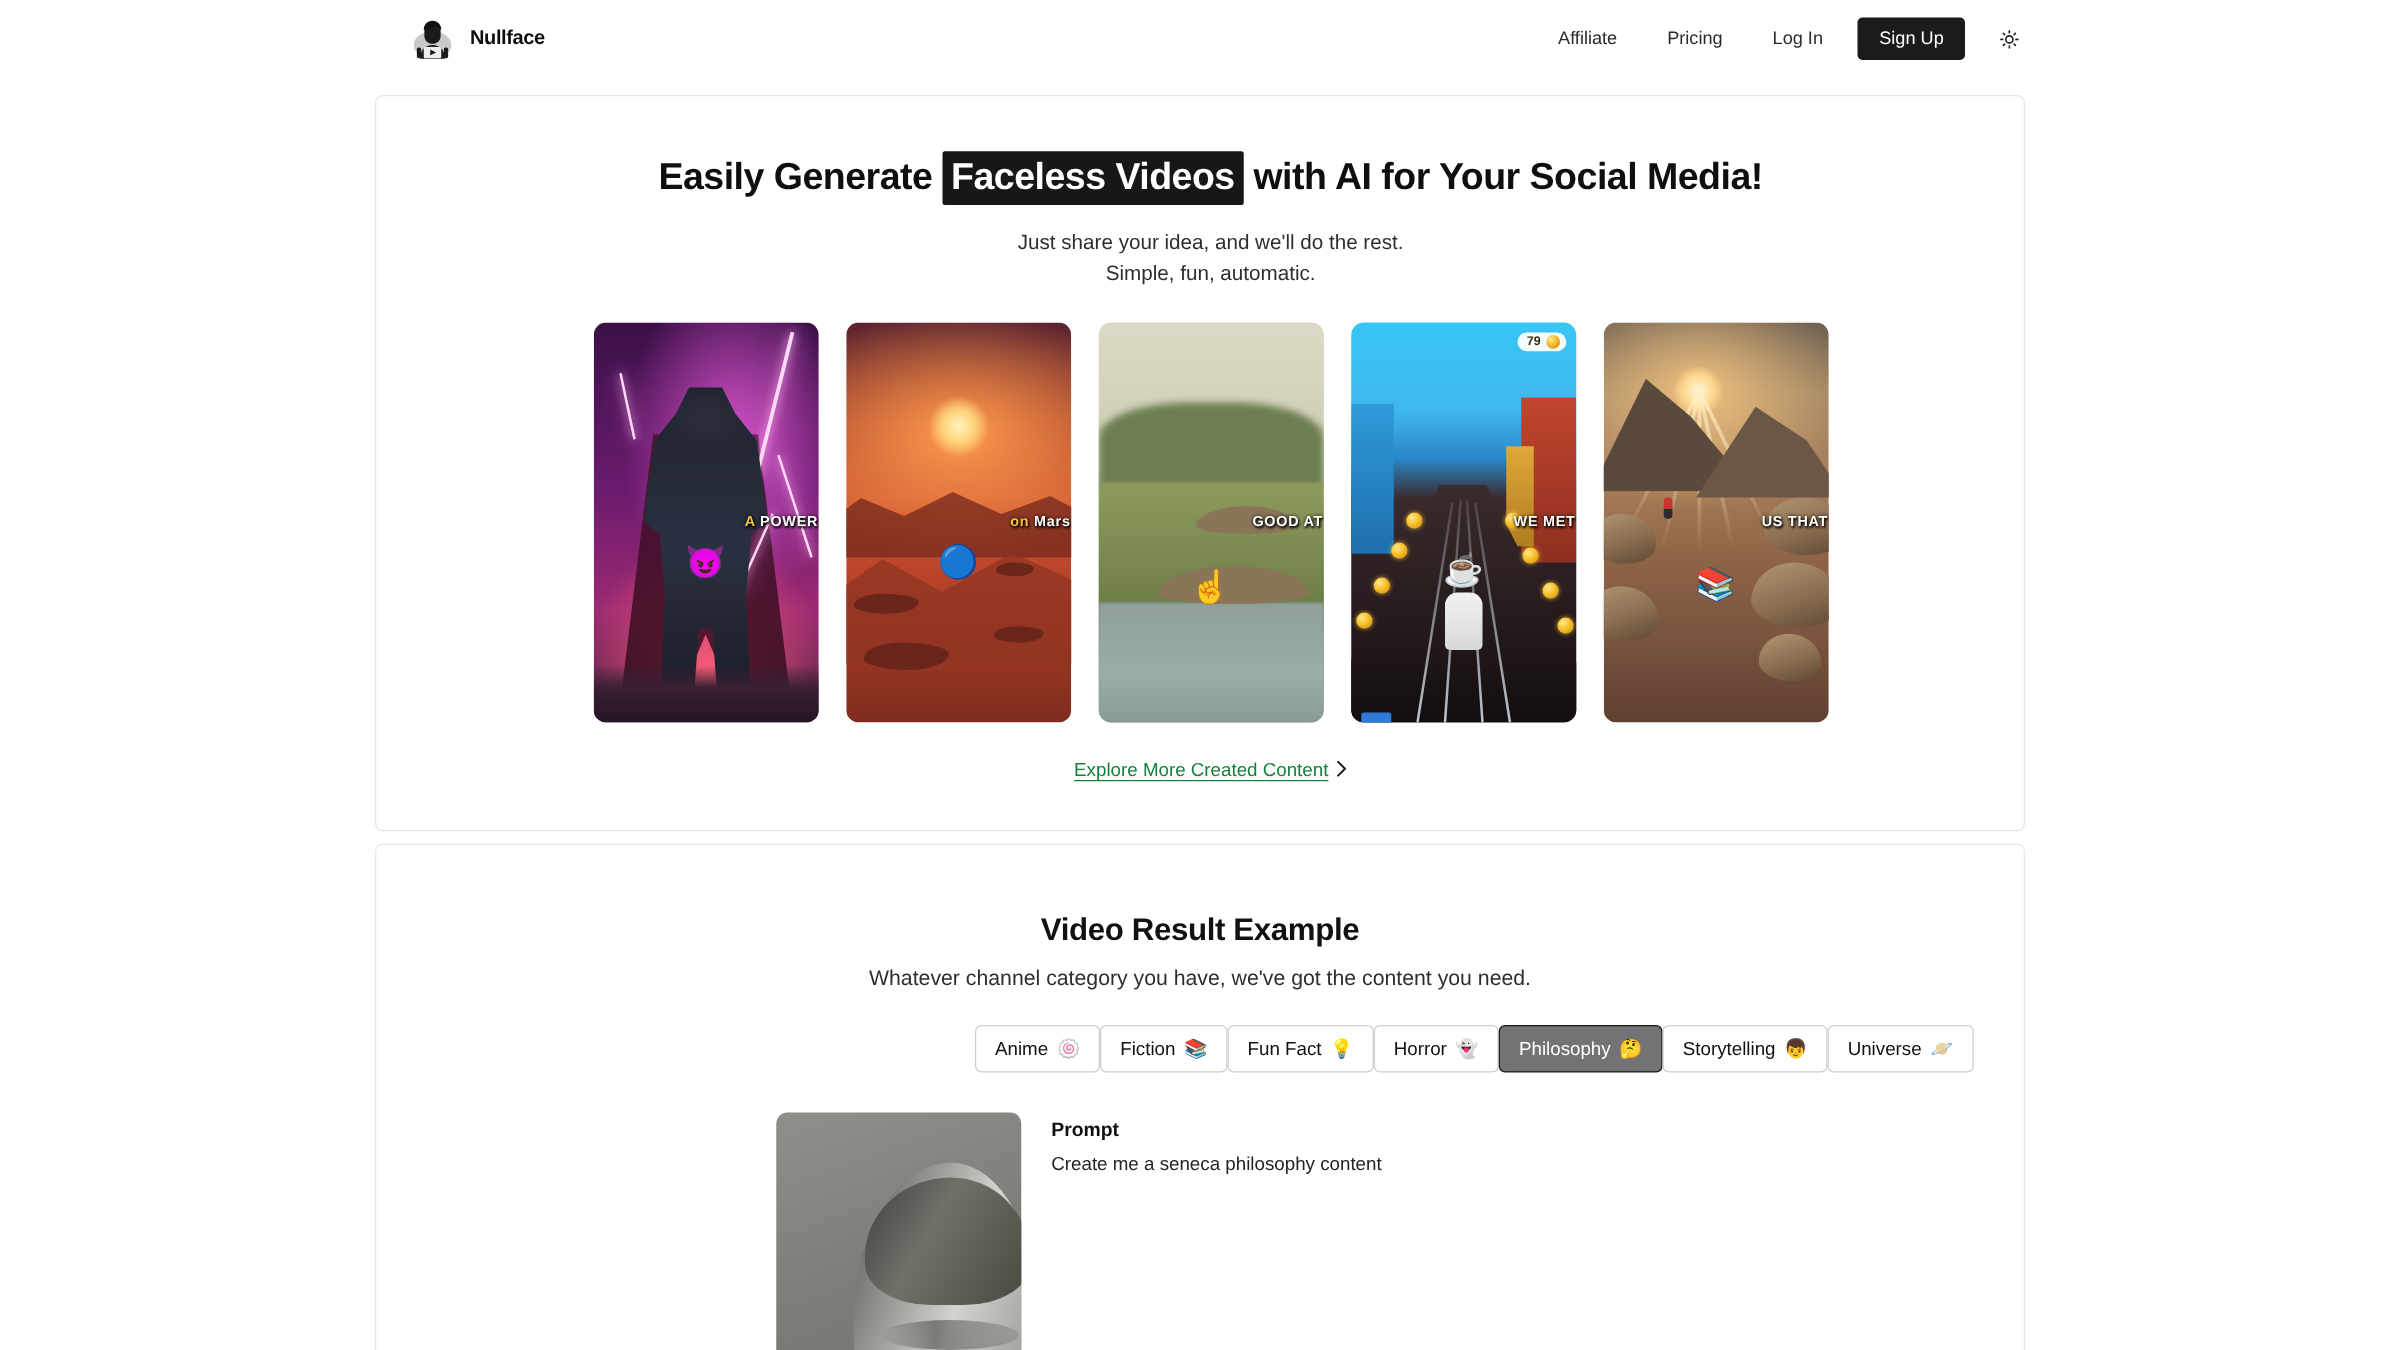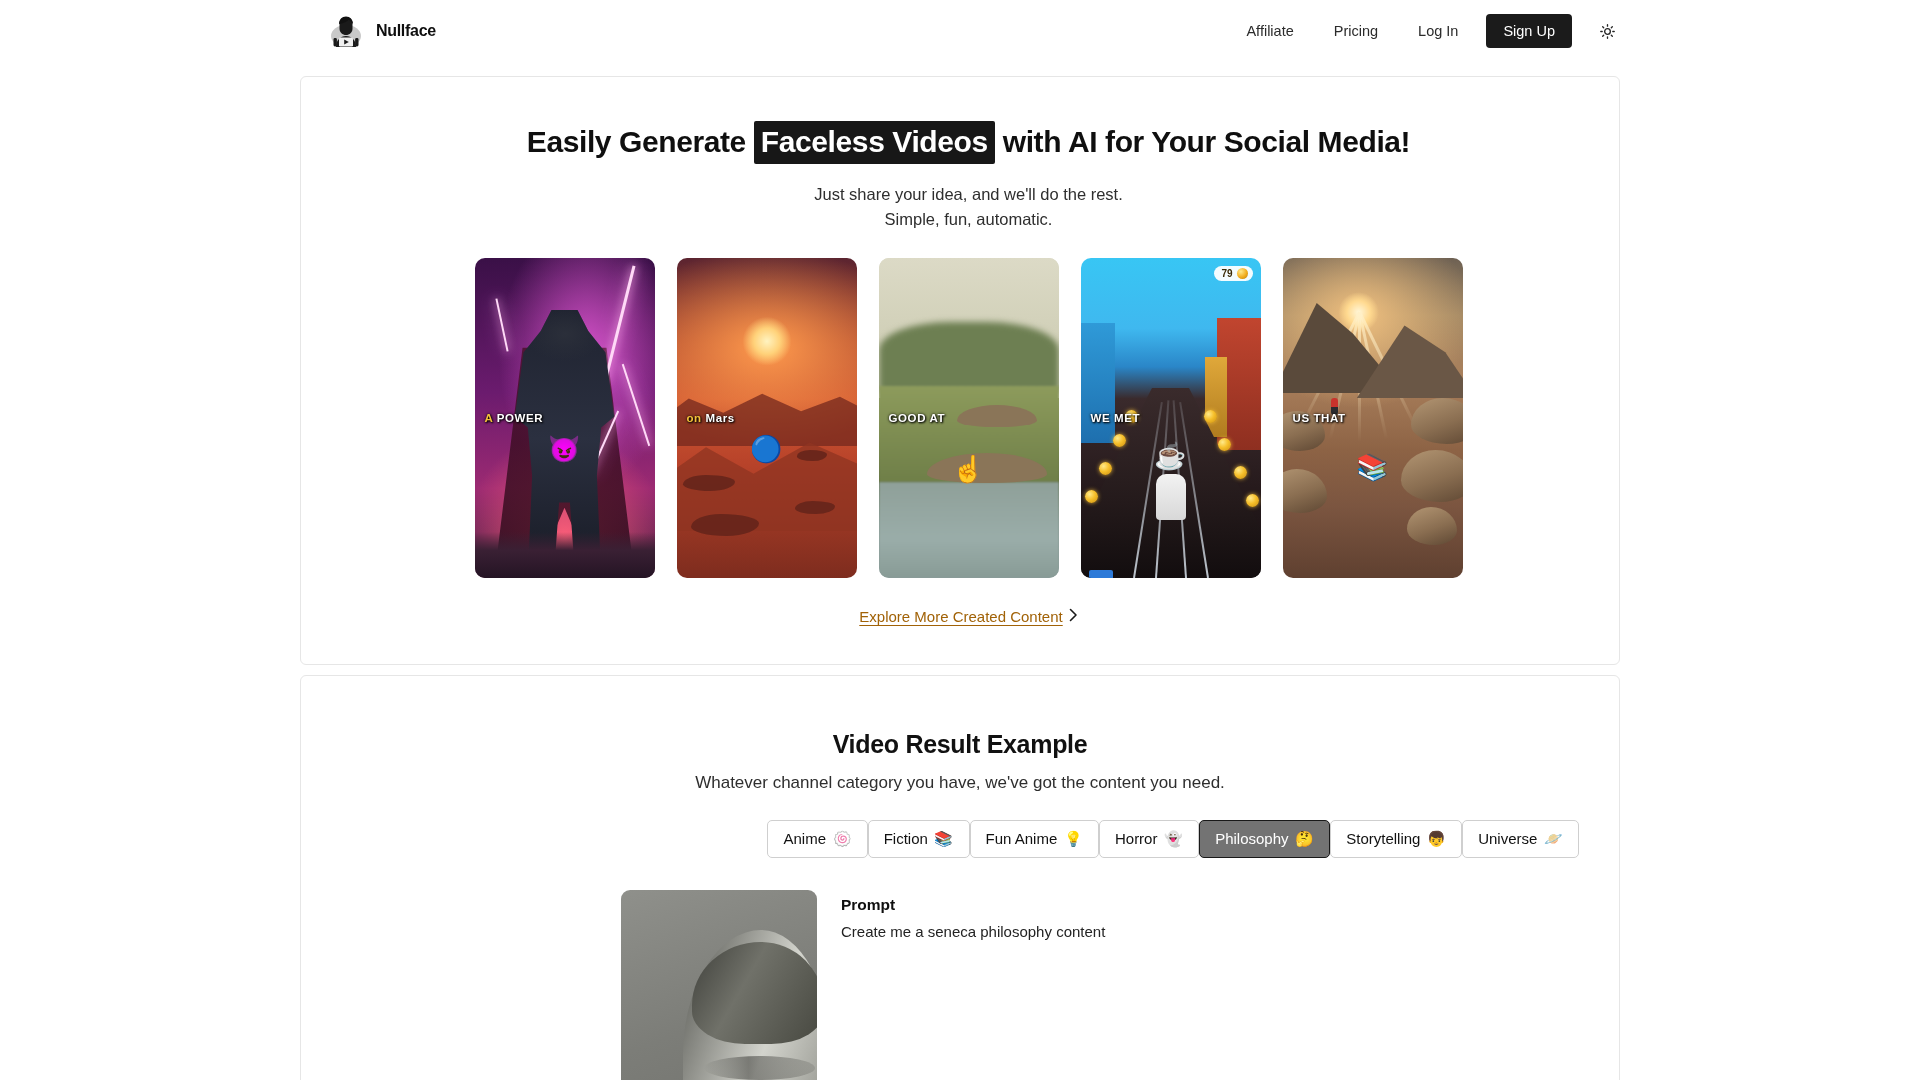--- a/index.html
+++ b/index.html
@@ -138,21 +138,21 @@
     position: relative;
     overflow: hidden;
     cursor: pointer;
     flex: 0 0 180px;
   }
   .thumb-cap {
     position: absolute;
     left: 10px; right: 0;
     top: 50%;
     transform: translateY(-50%);
-    text-align: left;
+    text-align: right;
     font-size: 11.5px;
     font-weight: 800;
     letter-spacing: 0.6px;
     color: #ffffff;
     text-shadow: 0 0 3px #000, 1px 1px 2px #000;
     z-index: 6;
   }
   .thumb-cap .accent { color: #f3c13a; }
   .thumb-emoji {
     position: absolute;
@@ -344,21 +344,21 @@
     z-index: 6;
   }
 
   
   .explore-wrap {
     margin-top: 30px;
     text-align: center;
   }
   .explore-link {
     font-size: 15px;
-    color: #a16207;
+    color: #15803d;
     text-decoration: underline;
     text-underline-offset: 3px;
     cursor: pointer;
     display: inline-flex;
     align-items: center;
     gap: 6px;
   }
 
   
   .ex-title {
@@ -623,21 +623,21 @@
   <div class="chips">
     <button class="chip">
       <span>Anime</span>
       <span class="emj">🍥</span>
     </button>
     <button class="chip">
       <span>Fiction</span>
       <span class="emj">📚</span>
     </button>
     <button class="chip">
-      <span>Fun Anime</span>
+      <span>Fun Fact</span>
       <span class="emj">💡</span>
     </button>
     <button class="chip">
       <span>Horror</span>
       <span class="emj">👻</span>
     </button>
     <button class="chip active">
       <span>Philosophy</span>
       <span class="emj">🤔</span>
     </button>

